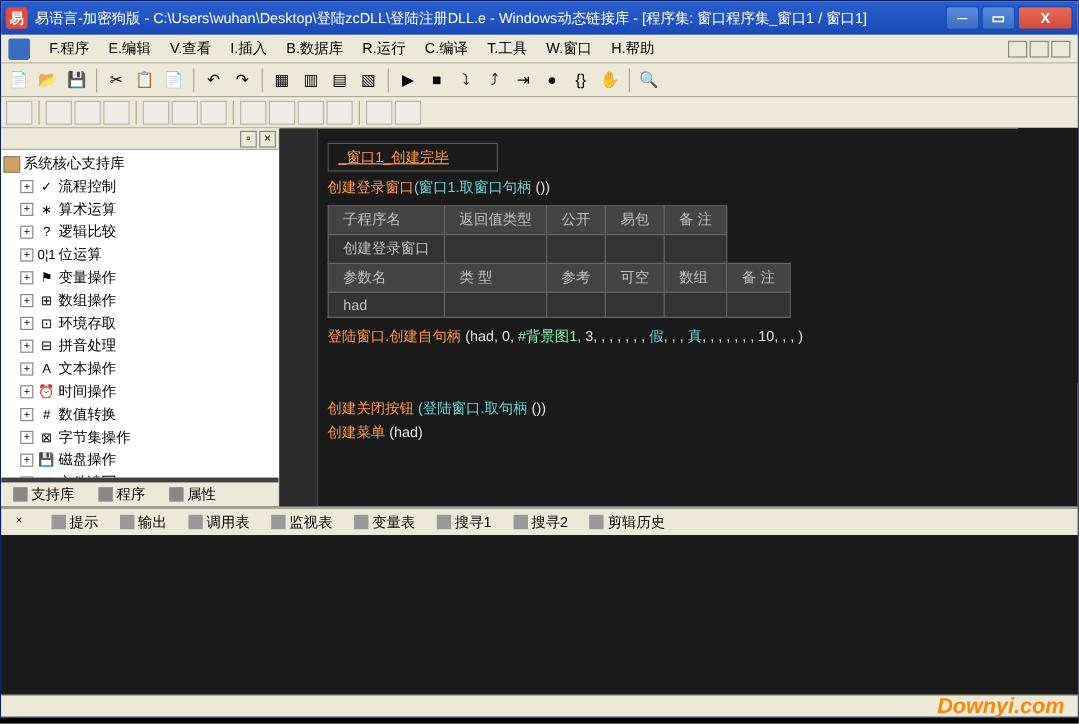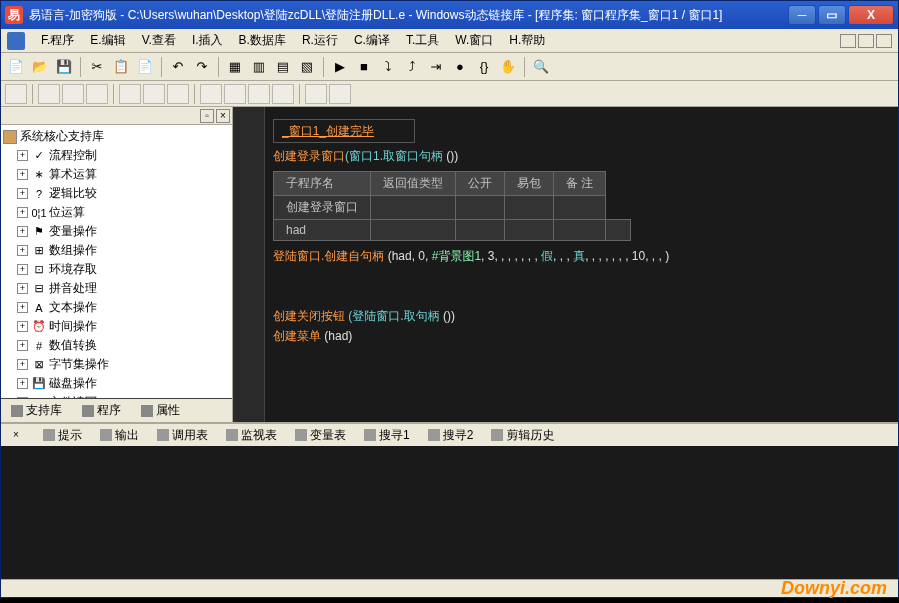--- a/index.html
+++ b/index.html
@@ -24,21 +24,21 @@
 .mainarea { flex:1; display:flex; overflow:hidden; }
 .leftpanel { width:232px; background:#fff; border-right:1px solid #aca899; display:flex; flex-direction:column; }
 .panelhdr { height:18px; background:#ece9d8; border-bottom:1px solid #aca899; display:flex; justify-content:flex-end; align-items:center; padding:0 2px; gap:2px; }
 .panelhdr span { cursor:pointer; font-size:10px; border:1px solid #888; width:14px; height:14px; display:flex; align-items:center; justify-content:center; }
 .tree { flex:1; overflow:auto; padding:2px; background:#fff; }
 .treeroot { display:flex; align-items:center; padding:1px 0; }
 .treeroot .ticon { width:14px; height:14px; background:#d4a060; border:1px solid #888; margin-right:3px; }
 .treeitem { display:flex; align-items:center; padding:1px 0 1px 14px; cursor:pointer; white-space:nowrap; }
 .treeitem .exp { width:11px; height:11px; border:1px solid #888; margin-right:4px; display:flex; align-items:center; justify-content:center; font-size:9px; line-height:1; }
 .treeitem .ticon { width:14px; height:14px; margin-right:3px; font-size:11px; display:flex; align-items:center; justify-content:center; }
-.lefttabs { height:24px; background:#ece9d8; border-top:1px solid #404040; display:flex; align-items:center; padding:0 4px; gap:8px; }
+.lefttabs { height:24px; background:#ece9d8; border-top:4px solid #404040; display:flex; align-items:center; padding:0 4px; gap:8px; }
 .lefttab { padding:2px 6px; cursor:pointer; display:flex; align-items:center; gap:3px; }
 .lefttab .ti { width:12px; height:12px; background:#888; }
 .rightpanel { flex:1; display:flex; flex-direction:column; background:#1a1a1a; }
 .codearea { flex:1; background:#1a1a1a; color:#c0c0c0; padding:8px 8px 8px 40px; overflow:auto; font-family:Consolas,monospace; position:relative; }
 .gutter { position:absolute; left:0; top:0; width:32px; height:100%; background:#2a2a2a; border-right:1px solid #444; }
 .codeline { margin:2px 0; line-height:18px; }
 .box1 { border:1px solid #555; display:inline-block; padding:2px 40px 2px 8px; margin:2px 0; color:#ff9944;text-decoration:underline; }
 .orange { color:#ff9944; }
 .cyan { color:#6bd4d4; }
 .green { color:#7ec97e; }
@@ -256,20 +256,28 @@
                 <td>易包</td>
                 <td>备 注</td>
               </tr>
           <tr>
                 <td class="orange">创建登录窗口</td>
                 <td></td>
                 <td></td>
                 <td></td>
                 <td></td>
               </tr>
+          <tr class="hdr">
+                <td>参数名</td>
+                <td>类 型</td>
+                <td>参考</td>
+                <td>可空</td>
+                <td>数组</td>
+                <td>备 注</td>
+              </tr>
           <tr>
                 <td class="green">had</td>
                 <td></td>
                 <td></td>
                 <td></td>
                 <td></td>
                 <td></td>
               </tr>
         </tbody>
           </table>

